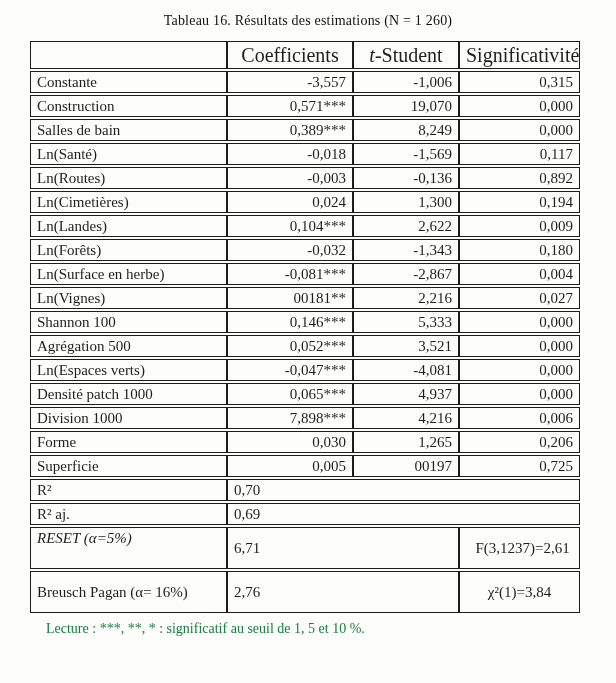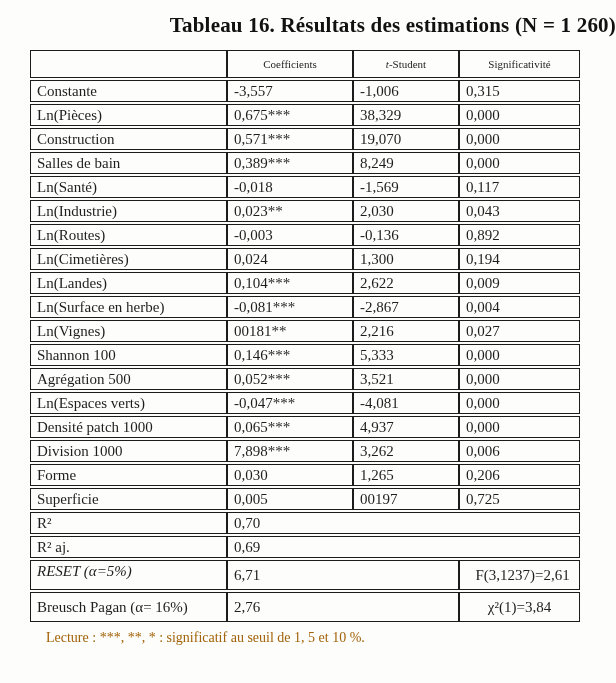--- a/index.html
+++ b/index.html
@@ -12,23 +12,23 @@
     color: #1e1e1e;
     overflow: hidden;
   }
   .page {
     position: relative;
     width: 616px;
     height: 683px;
   }
   .title {
     margin: 13px 0 10px 0;
-    text-align: right;
-    font-size: 21px;
-    font-weight: bold;
+    text-align: center;
+    font-size: 14px;
+    font-weight: normal;
     color: #111;
     letter-spacing: 0.2px;
   }
   table.results {
     border-collapse: separate;
     border-spacing: 0 2px;
     table-layout: fixed;
     width: 550px;
     margin-left: 30px;
   }
@@ -40,43 +40,43 @@
     height: 18px;
     padding: 1px 6px;
     background: #fdfdfc;
     overflow: hidden;
     white-space: nowrap;
   }
   table.results th.colhead {
     text-align: center;
     height: 24px;
     line-height: 24px;
-    font-size: 11px;
+    font-size: 20px;
   }
   td.lbl { text-align: left; padding-left: 7px; }
-  td.num { padding-right: 9px; }
+  td.num { text-align: right; padding-right: 9px; }
   td.ctr { text-align: left; }
   td.toplbl { vertical-align: top; font-style: italic; }
   .ital { font-style: italic; }
   td.crit {
     white-space: normal;
     padding: 1px 4px;
     vertical-align: middle;
   }
   .crit-inner {
     max-width: 88px;
-    margin: 4px auto;
+    margin: 10px auto;
     text-align: center;
     word-break: break-all;
     line-height: 18px;
   }
   .footnote {
     margin: 6px 0 0 46px;
     font-size: 14px;
-    color: #a16207;
+    color: #15803d;
   }
 </style>
 </head>
 <body>
 
 <div class="page">
 
   <div class="title">Tableau 16. Résultats des estimations (N = 1 260)</div>
 
   <table class="results">
@@ -95,68 +95,62 @@
       <th class="colhead">Significativité</th>
     </tr>
 
     <tr>
       <td class="lbl">Constante</td>
       <td class="num">-3,557</td>
       <td class="num">-1,006</td>
       <td class="num">0,315</td>
     </tr>
     <tr>
-      <td class="lbl">Ln(Pièces)</td>
-      <td class="num">0,675***</td>
-      <td class="num">38,329</td>
-      <td class="num">0,000</td>
-    </tr>
-    <tr>
       <td class="lbl">Construction</td>
       <td class="num">0,571***</td>
       <td class="num">19,070</td>
       <td class="num">0,000</td>
     </tr>
     <tr>
       <td class="lbl">Salles de bain</td>
       <td class="num">0,389***</td>
       <td class="num">8,249</td>
       <td class="num">0,000</td>
     </tr>
     <tr>
       <td class="lbl">Ln(Santé)</td>
       <td class="num">-0,018</td>
       <td class="num">-1,569</td>
       <td class="num">0,117</td>
     </tr>
     <tr>
-      <td class="lbl">Ln(Industrie)</td>
-      <td class="num">0,023**</td>
-      <td class="num">2,030</td>
-      <td class="num">0,043</td>
-    </tr>
-    <tr>
       <td class="lbl">Ln(Routes)</td>
       <td class="num">-0,003</td>
       <td class="num">-0,136</td>
       <td class="num">0,892</td>
     </tr>
     <tr>
       <td class="lbl">Ln(Cimetières)</td>
       <td class="num">0,024</td>
       <td class="num">1,300</td>
       <td class="num">0,194</td>
     </tr>
     <tr>
       <td class="lbl">Ln(Landes)</td>
       <td class="num">0,104***</td>
       <td class="num">2,622</td>
       <td class="num">0,009</td>
     </tr>
     <tr>
+      <td class="lbl">Ln(Forêts)</td>
+      <td class="num">-0,032</td>
+      <td class="num">-1,343</td>
+      <td class="num">0,180</td>
+    </tr>
+    <tr>
       <td class="lbl">Ln(Surface en herbe)</td>
       <td class="num">-0,081***</td>
       <td class="num">-2,867</td>
       <td class="num">0,004</td>
     </tr>
     <tr>
       <td class="lbl">Ln(Vignes)</td>
       <td class="num">00181**</td>
       <td class="num">2,216</td>
       <td class="num">0,027</td>
@@ -181,21 +175,21 @@
     </tr>
     <tr>
       <td class="lbl">Densité patch 1000</td>
       <td class="num">0,065***</td>
       <td class="num">4,937</td>
       <td class="num">0,000</td>
     </tr>
     <tr>
       <td class="lbl">Division 1000</td>
       <td class="num">7,898***</td>
-      <td class="num">3,262</td>
+      <td class="num">4,216</td>
       <td class="num">0,006</td>
     </tr>
     <tr>
       <td class="lbl">Forme</td>
       <td class="num">0,030</td>
       <td class="num">1,265</td>
       <td class="num">0,206</td>
     </tr>
     <tr>
       <td class="lbl">Superficie</td>

